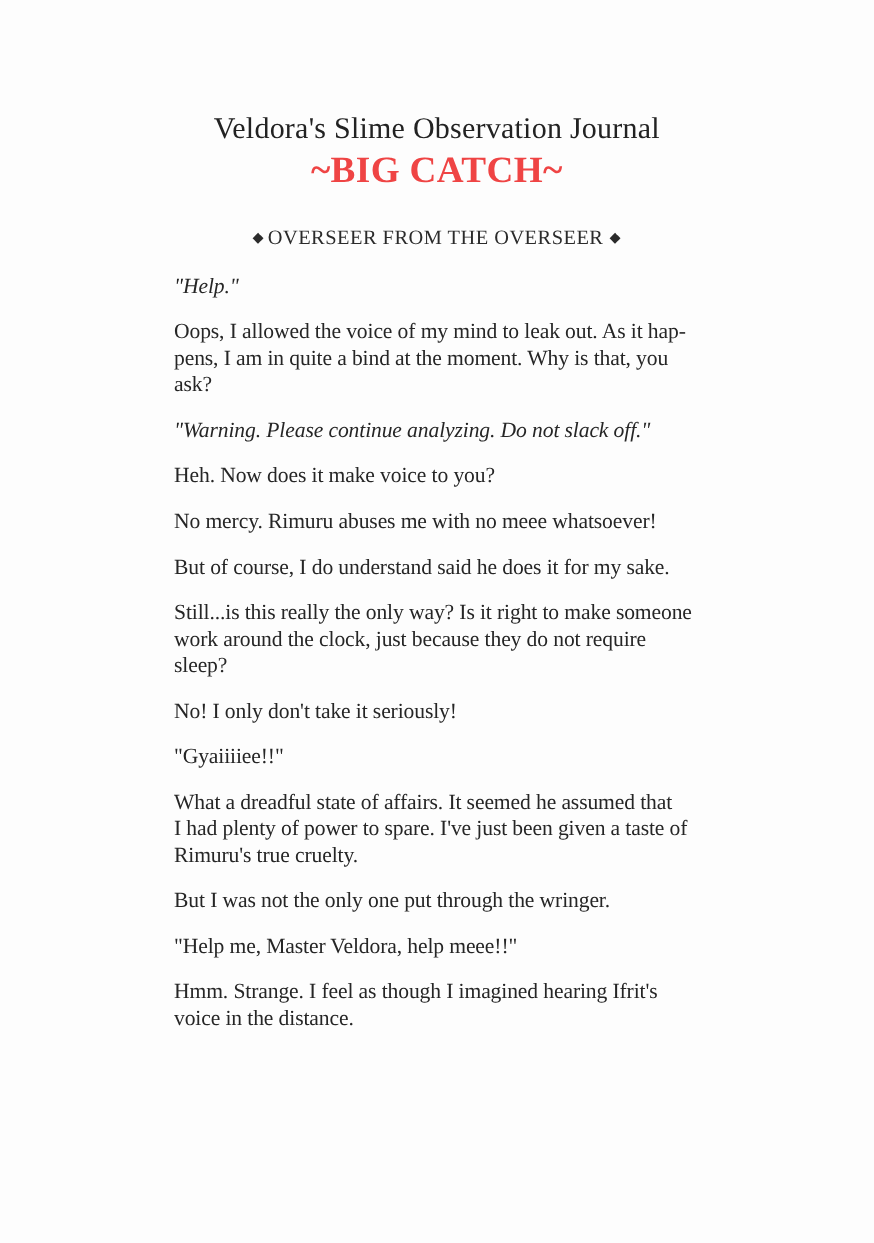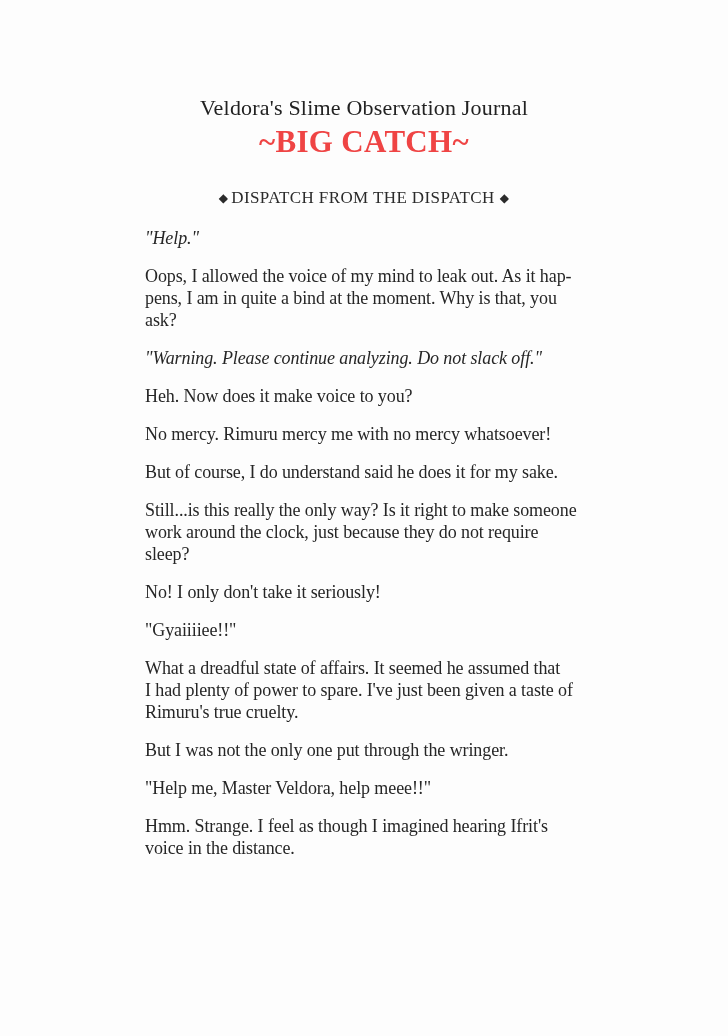--- a/index.html
+++ b/index.html
@@ -17,21 +17,21 @@
   .page {
     box-sizing: border-box;
     width: 728px;
     height: 1036px;
     padding-top: 92px;
     background: #fdfdfd;
   }
   .title {
     margin: 0;
     text-align: center;
-    font-size: 22px;
+    font-size: 25px;
     line-height: 31px;
     font-weight: normal;
     letter-spacing: 0.2px;
     color: #222222;
   }
   .subtitle {
     margin: 0;
     text-align: center;
     font-size: 31px;
     line-height: 37px;
@@ -69,29 +69,29 @@
   }
 </style>
 </head>
 <body>
 
 <div class="page">
   <h1 class="title">Veldora's Slime Observation Journal</h1>
   <h2 class="subtitle">~BIG CATCH~</h2>
 
   <div class="section-heading">
-    <span class="diamond left">◆</span><span>DISPATCH FROM THE DISPATCH</span><span class="diamond right">◆</span>
+    <span class="diamond left">◆</span><span>OVERSEER FROM THE OVERSEER</span><span class="diamond right">◆</span>
   </div>
 
   <div class="body-text">
       <p class="italic">"Help."</p>
       <p>Oops, I allowed the voice of my mind to leak out. As it hap-<br>pens, I am in quite a bind at the moment. Why is that, you<br>ask?</p>
       <p class="italic">"Warning. Please continue analyzing. Do not slack off."</p>
       <p>Heh. Now does it make voice to you?</p>
-      <p>No mercy. Rimuru mercy me with no mercy whatsoever!</p>
+      <p>No mercy. Rimuru abuses me with no meee whatsoever!</p>
       <p>But of course, I do understand said he does it for my sake.</p>
       <p>Still...is this really the only way? Is it right to make someone<br>work around the clock, just because they do not require<br>sleep?</p>
       <p>No! I only don't take it seriously!</p>
       <p>"Gyaiiiiee!!"</p>
       <p>What a dreadful state of affairs. It seemed he assumed that<br>I had plenty of power to spare. I've just been given a taste of<br>Rimuru's true cruelty.</p>
       <p>But I was not the only one put through the wringer.</p>
       <p>"Help me, Master Veldora, help meee!!"</p>
       <p>Hmm. Strange. I feel as though I imagined hearing Ifrit's<br>voice in the distance.</p>
     </div>
 </div>

